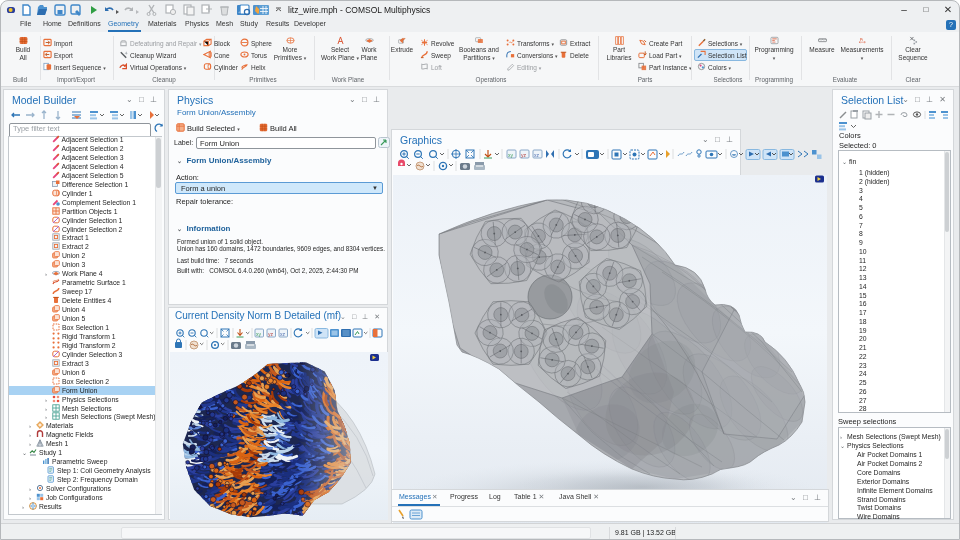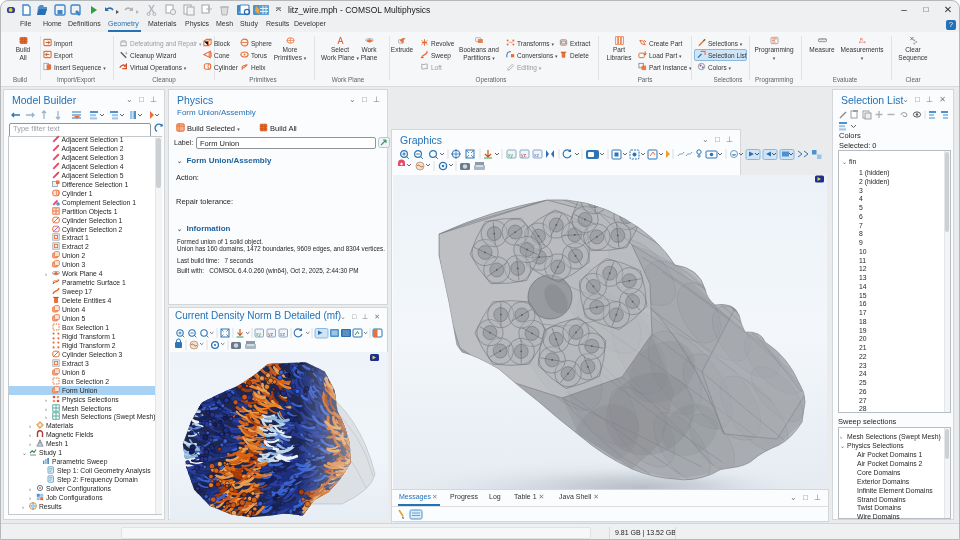--- a/index.html
+++ b/index.html
@@ -589,20 +589,21 @@
             <path d="M0.8 3.2h7.4M0.8 5.9h7.4M3.2 0.8v7.4M5.9 0.8v7.4" stroke="#c14f14" stroke-width="0.7"></path>
           </svg> Build All</div>
         <div class="lbl" style="left:5px;top:49px;font-size:7px">Label:</div>
         <div class="field" style="left:27px;top:46.5px;width:180px;height:12px;line-height:11px">Form Union</div>
         <svg class="abs" style="left:209px;top:47px" width="12" height="11" viewBox="0 0 12 11">
           <rect x="0.5" y="0.5" width="11" height="10" rx="2" fill="#eef4f9" stroke="#b8c4ce"></rect>
           <path d="M3 8L8 3M8 3h-3M8 3v3" stroke="#3a9a5a" stroke-width="1.1" fill="none"></path>
         </svg>
         <div class="sec" style="left:8px;top:66px"><span style="color:#5f6368;font-size:6px">⌄</span>&nbsp; Form Union/Assembly</div>
         <div class="lbl" style="left:7px;top:83px">Action:</div>
+        <div class="combo" style="left:6px;top:92px;width:208px;height:12px;line-height:11px;background:#cfe8fb;border-color:#5b9bd5">Form a union<span class="car">▼</span></div>
         <div class="lbl" style="left:7px;top:107px">Repair tolerance:</div>
         <div class="sec" style="left:8px;top:134px"><span style="color:#5f6368;font-size:6px">⌄</span>&nbsp; Information</div>
         <div class="lbl" style="left:8px;top:148px;font-size:6.3px">Formed union of 1 solid object.</div>
         <div class="lbl" style="left:8px;top:155px;font-size:6.3px">Union has 160 domains, 1472 boundaries, 9609 edges, and 8304 vertices.</div>
         <div class="lbl" style="left:8px;top:167px;font-size:6.3px">Last build time: &nbsp; 7 seconds</div>
         <div class="lbl" style="left:8px;top:177px;font-size:6.3px">Built with: &nbsp; COMSOL 6.4.0.260 (win64), Oct 2, 2025, 2:44:30 PM</div>
       </div>
     <div class="panel" id="cd">
         <div class="abs" style="left:6px;top:2px;font-size:10px;color:#2471b8;white-space:nowrap">Current Density Norm B Detailed (mf)</div>
         <div class="pctrl" style="font-size:7px">⌄ □ ⊥ ✕</div>

